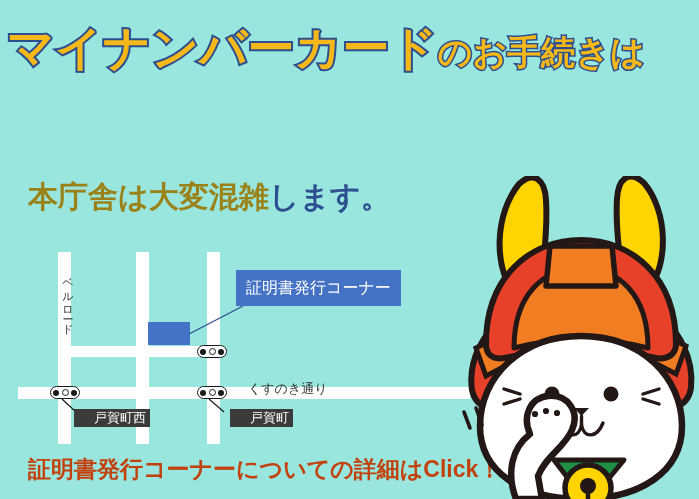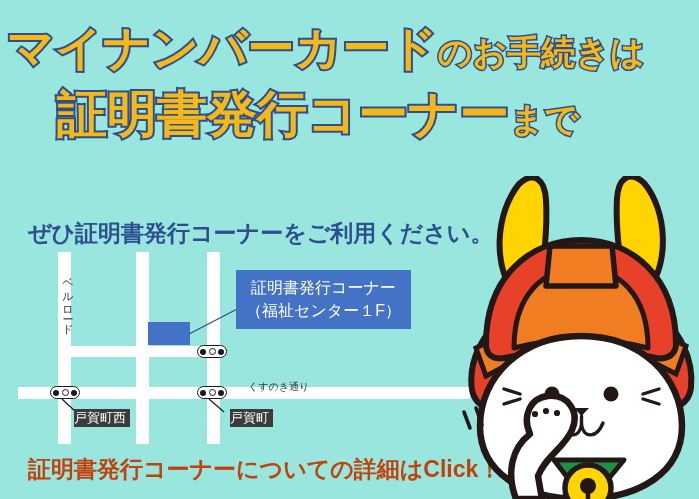--- a/index.html
+++ b/index.html
@@ -83,21 +83,21 @@
     position: absolute;
     writing-mode: vertical-rl;
     font-size: 11px;
     letter-spacing: 2px;
     color: #333333;
     font-weight: normal;
     white-space: nowrap;
   }
   .street-name {
     position: absolute;
-    font-size: 10px;
+    font-size: 13px;
     color: #333333;
     white-space: nowrap;
   }
   .signal {
     position: absolute;
     width: 30px;
     height: 13px;
     border: 1.6px solid #1a1a1a;
     border-radius: 7px;
     background: #ffffff;
@@ -112,21 +112,21 @@
     height: 6px;
     border-radius: 50%;
     background: #1a1a1a;
   }
   .signal i.off { background: #ffffff; border: 1.4px solid #1a1a1a; width: 5px; height: 5px; }
   .place-tag {
     position: absolute;
     background: #3b3b3b;
     color: #ffffff;
     font-size: 13px;
-    padding: 1px 4px 2px 0;
+    padding: 1px 4px 2px 20px;
     white-space: nowrap;
     line-height: 15px;
   }
   .callout {
     position: absolute;
     background: #4472c4;
     color: #ffffff;
     font-size: 16px;
     line-height: 23px;
     padding: 6px 10px 7px 10px;
@@ -155,43 +155,41 @@
     height: 323px;
   }
 </style>
 </head>
 <body>
 
 <div id="poster">
 
   <div class="hdr hdr-l1"><span>マイナンバーカード</span><span class="small">のお手続きは</span></div>
 
-  <div class="hdr hdr-l2"><span>証明書発行コーナー</span><span class="small">まで</span></div>
-
-
-  <div class="sub2">ぜひ証明書発行コーナーをご利用ください。</div>
+
+  <div class="sub1"><span class="gold">本庁舎は大変混雑</span><span class="navy">します。</span></div>
+
 
   <div class="map">
 
     <div class="road" style="left:58px; top:0px; width:13px; height:192px;"></div>
     <div class="road" style="left:136px; top:0px; width:13px; height:192px;"></div>
     <div class="road" style="left:207px; top:0px; width:13px; height:192px;"></div>
 
     <div class="road" style="left:58px; top:94px; width:152px; height:11px;"></div>
     <div class="road" style="left:18px; top:135px; width:452px; height:12px;"></div>
 
     <div class="bldg" style="left:148px; top:70px; width:42px; height:23px;"></div>
 
     <svg class="leader" style="left:0; top:0; width:470px; height:192px;">
       <line x1="189" y1="82" x2="243" y2="54" stroke="#2e4f8f" stroke-width="1.3"></line>
     </svg>
 
     <div class="callout" style="left:236px; top:18px;">
       <div>証明書発行コーナー</div>
-      <div>（福祉センター１F）</div>
     </div>
 
     <div class="vroad-label" style="left:60px; top:18px;">ベルロード</div>
 
     <div class="street-name" style="left:248px; top:128px;">くすのき通り</div>
 
     <div class="signal" style="left:197px; top:93px;">
       <i></i>
       <i class="off"></i>
       <i></i>

